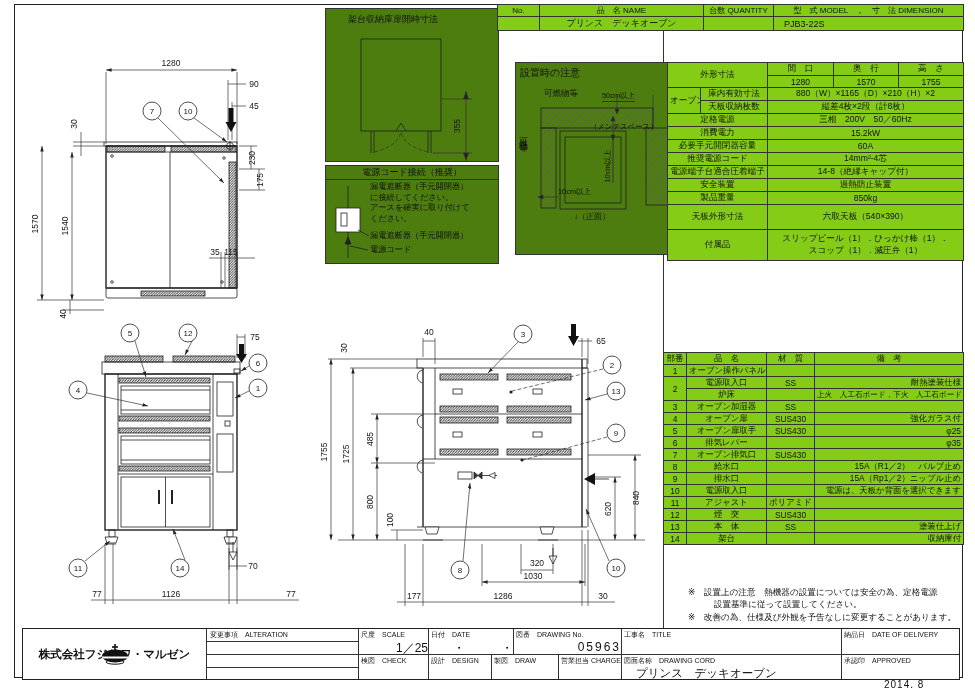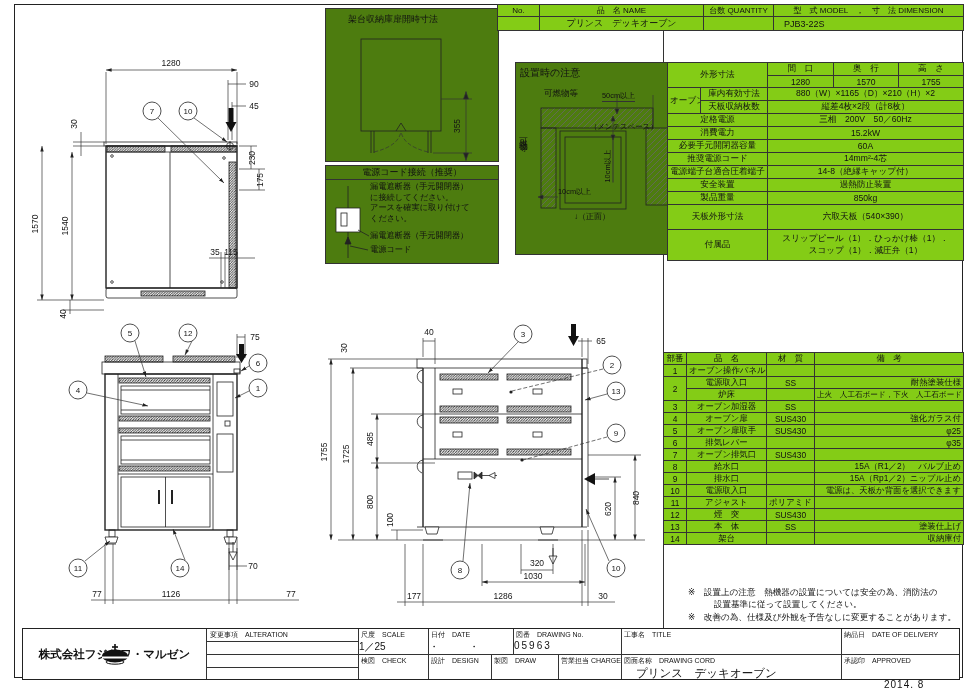--- a/index.html
+++ b/index.html
@@ -46,21 +46,21 @@
   .inst-10v{position:absolute;left:70px;top:92px;width:44px;font-size:7.4px;transform:rotate(-90deg);
             border-bottom:1px solid #333;}
   .inst-10h{position:absolute;left:42px;top:124px;font-size:7.4px;}
   .inst-front{position:absolute;left:58px;top:148px;font-size:8px;}
   .inst-note{position:absolute;left:4px;top:164px;width:158px;font-size:7.3px;line-height:1.35;
              white-space:pre-line;}
   
   .tb{position:absolute;left:22px;top:628px;width:936px;height:50px;border:1.5px solid #222;background:#fff;}
   .tb .cell{position:absolute;border-left:1px solid #333;border-top:1px solid #333;box-sizing:border-box;}
   .tb .lab{position:absolute;left:2px;top:1px;font-size:7px;white-space:nowrap;}
-  .tb .val{position:absolute;left:0;right:0;top:11px;text-align:left;font-size:10px;white-space:nowrap;}
+  .tb .val{position:absolute;left:0;right:0;top:11px;text-align:right;font-size:12px;white-space:nowrap;}
   .company{position:absolute;left:0;top:0;width:183px;height:50px;display:flex;align-items:center;
            justify-content:center;gap:4px;}
   .company-name{font-size:11.5px;font-weight:bold;white-space:nowrap;}
   .alter{position:absolute;left:183px;top:0;width:152px;height:50px;border-left:1px solid #333;box-sizing:border-box;}
   .alter .lab{position:absolute;left:3px;top:1px;font-size:7px;}
   .alter .ln{position:absolute;left:0;width:100%;border-top:1px solid #333;}
   .issue-date{position:absolute;left:884px;top:679px;font-size:10px;letter-spacing:1px;}
   
   svg{position:absolute;overflow:visible;}
   svg text{font-family:"Liberation Sans","DejaVu Sans",sans-serif;font-size:8.5px;fill:#151515;text-anchor:middle;}
@@ -654,21 +654,21 @@
     </tr>
     <tr>
       <td>14</td>
       <td>架台</td>
       <td></td>
       <td class="lft">収納庫付</td>
     </tr>
   </tbody>
     </table>
 
-  <div class="notes">※　設置上の注意　熱機器の設置については安全の為、消防法の
+  <div class="notes">※　設置上の注意　熱機器の設置については安全の為、定格電源
 　　　設置基準に従って設置してください。
 ※　改善の為、仕様及び外観を予告なしに変更することがあります。</div>
 
   <div class="tb">
     <div class="company">
       <svg width="30" height="22" viewBox="0 0 30 22">
         <line x1="15" y1="1" x2="15" y2="7" stroke="#111" stroke-width="1.6"></line>
         <line x1="12" y1="4" x2="18" y2="4" stroke="#111" stroke-width="1.6"></line>
         <ellipse cx="15" cy="13" rx="13" ry="6.5" fill="#111"></ellipse>
         <rect x="2" y="13.5" width="26" height="2" fill="#fff"></rect>

